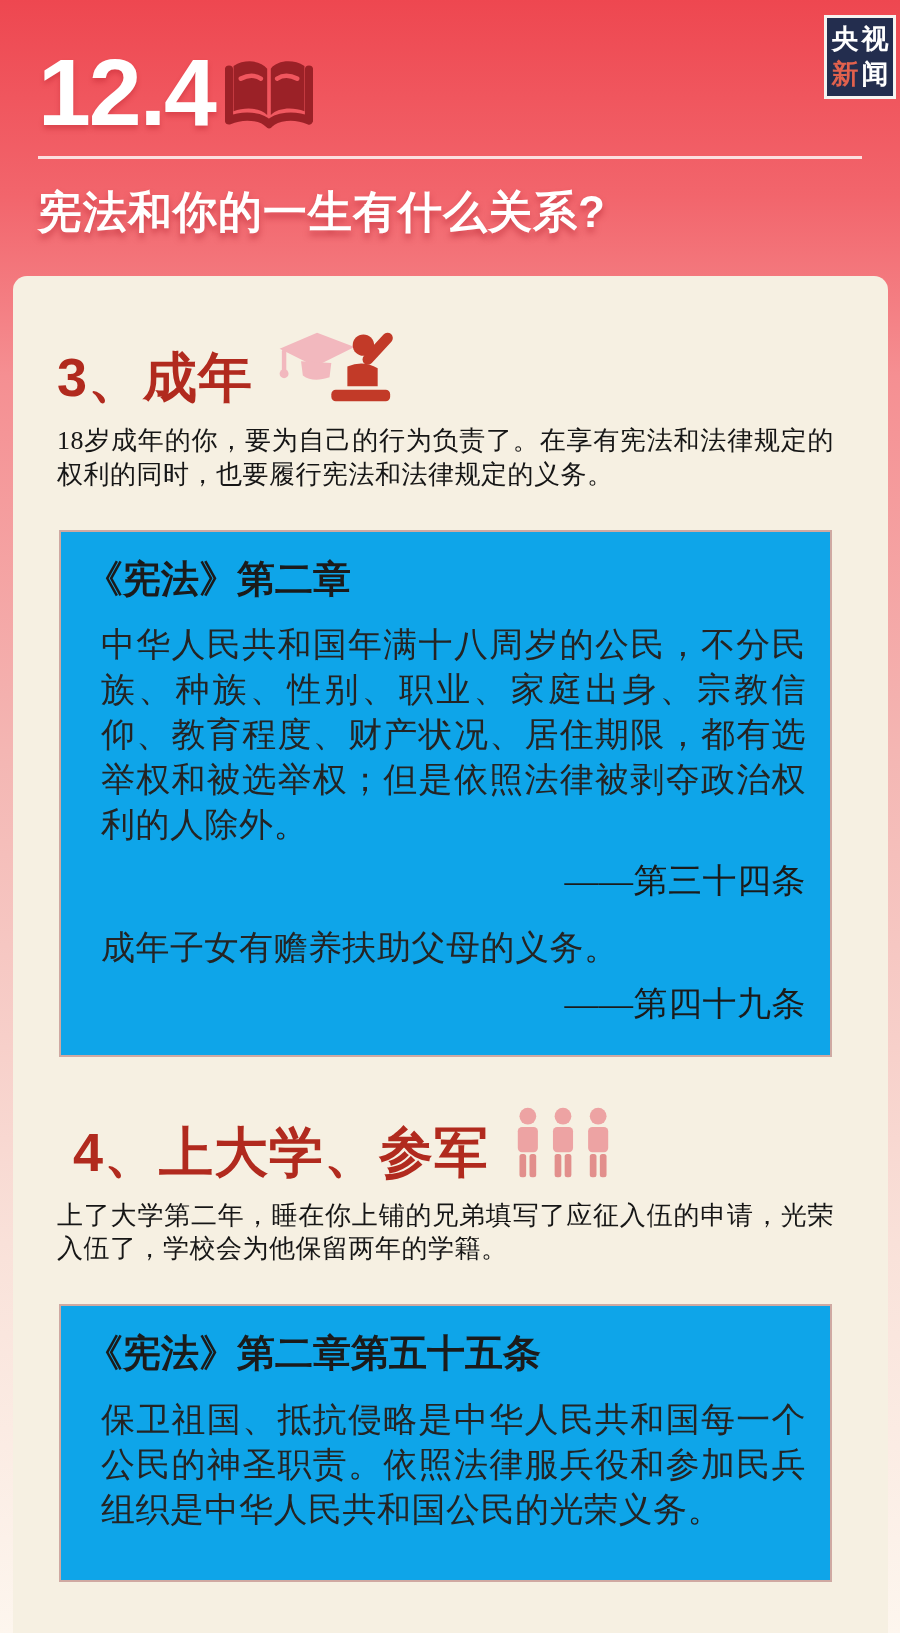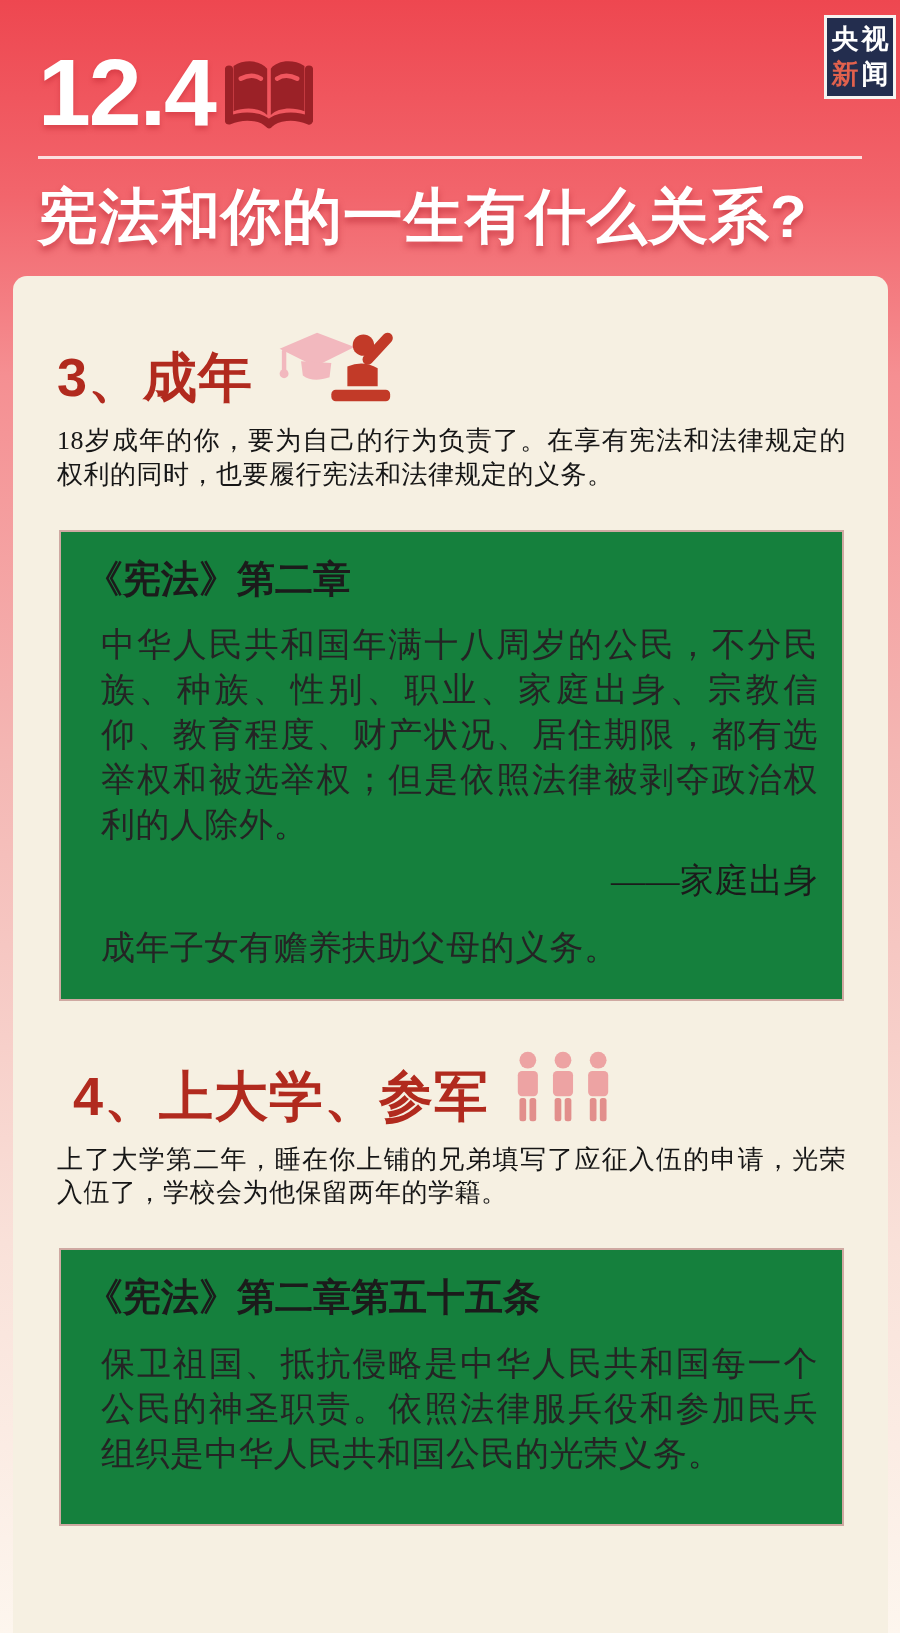--- a/index.html
+++ b/index.html
@@ -30,50 +30,50 @@
   
   .header{position:absolute;left:38px;top:40px;width:824px;color:#fff;}
   .date-row{display:flex;align-items:center;gap:10px;height:104px;}
   .date{
     font-size:95px;font-weight:900;letter-spacing:-2px;line-height:1;
     text-shadow:0 4px 5px rgba(180,30,40,.35);
   }
   .book{margin-top:6px;}
   .divider{margin-top:12px;height:3px;background:rgba(255,255,255,.8);}
   .title{
-    margin:18px 0 0 0;
-    font-size:60px;font-weight:900;letter-spacing:1px;
+    margin:24px 0 0 0;
+    font-size:44px;font-weight:900;letter-spacing:1px;
     color:#fff;white-space:nowrap;
     text-shadow:0 5px 6px rgba(175,30,42,.5);
   }
   
   .card{
     position:absolute;left:13px;right:12px;top:276px;bottom:0;
     background:#f6f0e2;
     border-radius:14px 14px 0 0;
     box-sizing:border-box;
-    padding:46px 42px 0 44px;
+    padding:46px 54px 0 44px;
     overflow:hidden;
   }
   .sec-head{display:flex;align-items:flex-end;gap:22px;}
   .sec-title{
     color:#b12a1e;font-size:54px;font-weight:900;line-height:1;
     letter-spacing:1px;
   }
   .sec4{margin-top:50px;margin-left:16px;}
   .intro{
     margin:20px 0 0 0;
     font-family:"Liberation Serif","DejaVu Serif",serif;
     font-size:26px;line-height:1.3;color:#161616;
     text-align:justify;letter-spacing:.5px;
   }
   .quote-box{
     margin:38px 2px 0 2px;
     border:2px solid #cfa9a2;
-    background:#15803d;
+    background:#0ea5e9;
     padding:26px 24px 28px 24px;
   }
   .quote-head{
     font-family:"Liberation Serif","DejaVu Serif",serif;
     font-size:38px;font-weight:700;color:#1b1b1b;line-height:1.15;
   }
   .quote-body{
     margin:22px 0 0 16px;
     font-family:"Liberation Serif","DejaVu Serif",serif;
     font-size:34px;line-height:1.32;color:#242424;
@@ -125,22 +125,23 @@
         <path d="M103 42 L125 18" stroke="#c23a28" stroke-width="12" stroke-linecap="round"></path>
         <path d="M80 50 Q98 42 114 52 L114 72 L80 72 Z" fill="#c23a28"></path>
         <rect x="62" y="76" width="66" height="13" rx="5" fill="#c23a28"></rect>
       </svg>
     </div>
     <p class="intro">18岁成年的你，要为自己的行为负责了。在享有宪法和法律规定的权利的同时，也要履行宪法和法律规定的义务。</p>
 
     <div class="quote-box">
       <div class="quote-head">《宪法》第二章</div>
       <p class="quote-body">中华人民共和国年满十八周岁的公民，不分民族、种族、性别、职业、家庭出身、宗教信仰、教育程度、财产状况、居住期限，都有选举权和被选举权；但是依照法律被剥夺政治权利的人除外。</p>
-      <div class="quote-src">——家庭出身</div>
+      <div class="quote-src">——第三十四条</div>
       <p class="quote-body">成年子女有赡养扶助父母的义务。</p>
+      <div class="quote-src">——第四十九条</div>
     </div>
 
     <div class="sec-head sec4">
       <span class="sec-title">4、上大学、参军</span>
       <svg width="104" height="72" viewBox="0 0 124 86">
         <g fill="#eda3a3">
           <circle cx="20" cy="11" r="10"></circle>
             <rect x="8" y="24" width="24" height="30" rx="5"></rect>
           <circle cx="62" cy="11" r="10"></circle>
             <rect x="50" y="24" width="24" height="30" rx="5"></rect>

